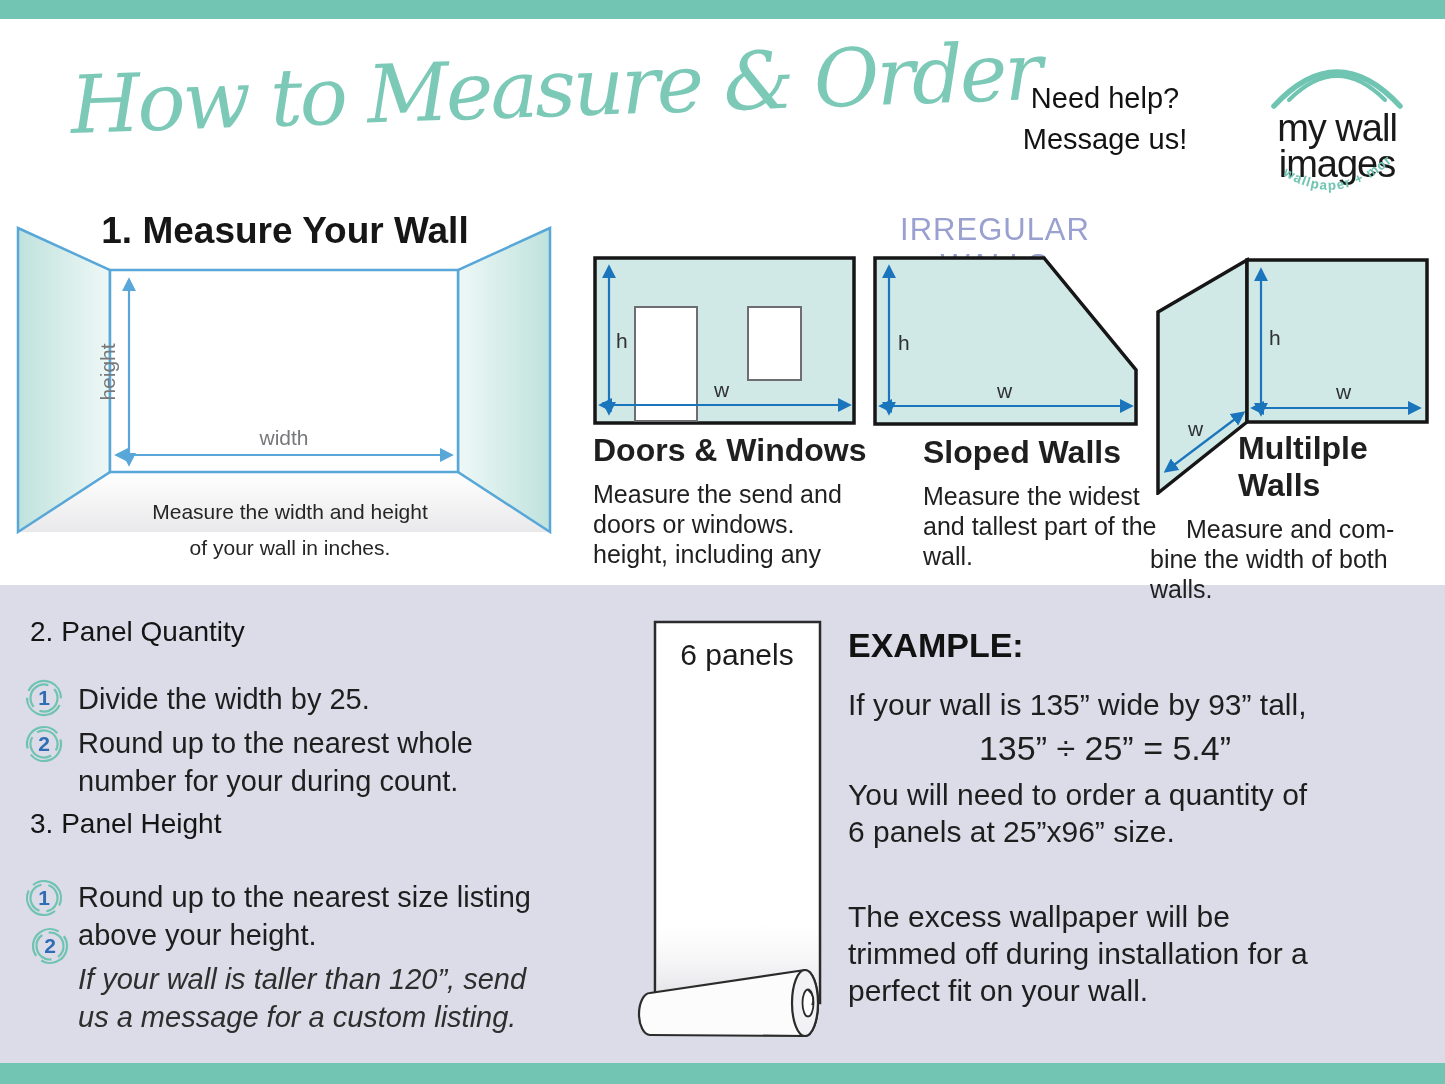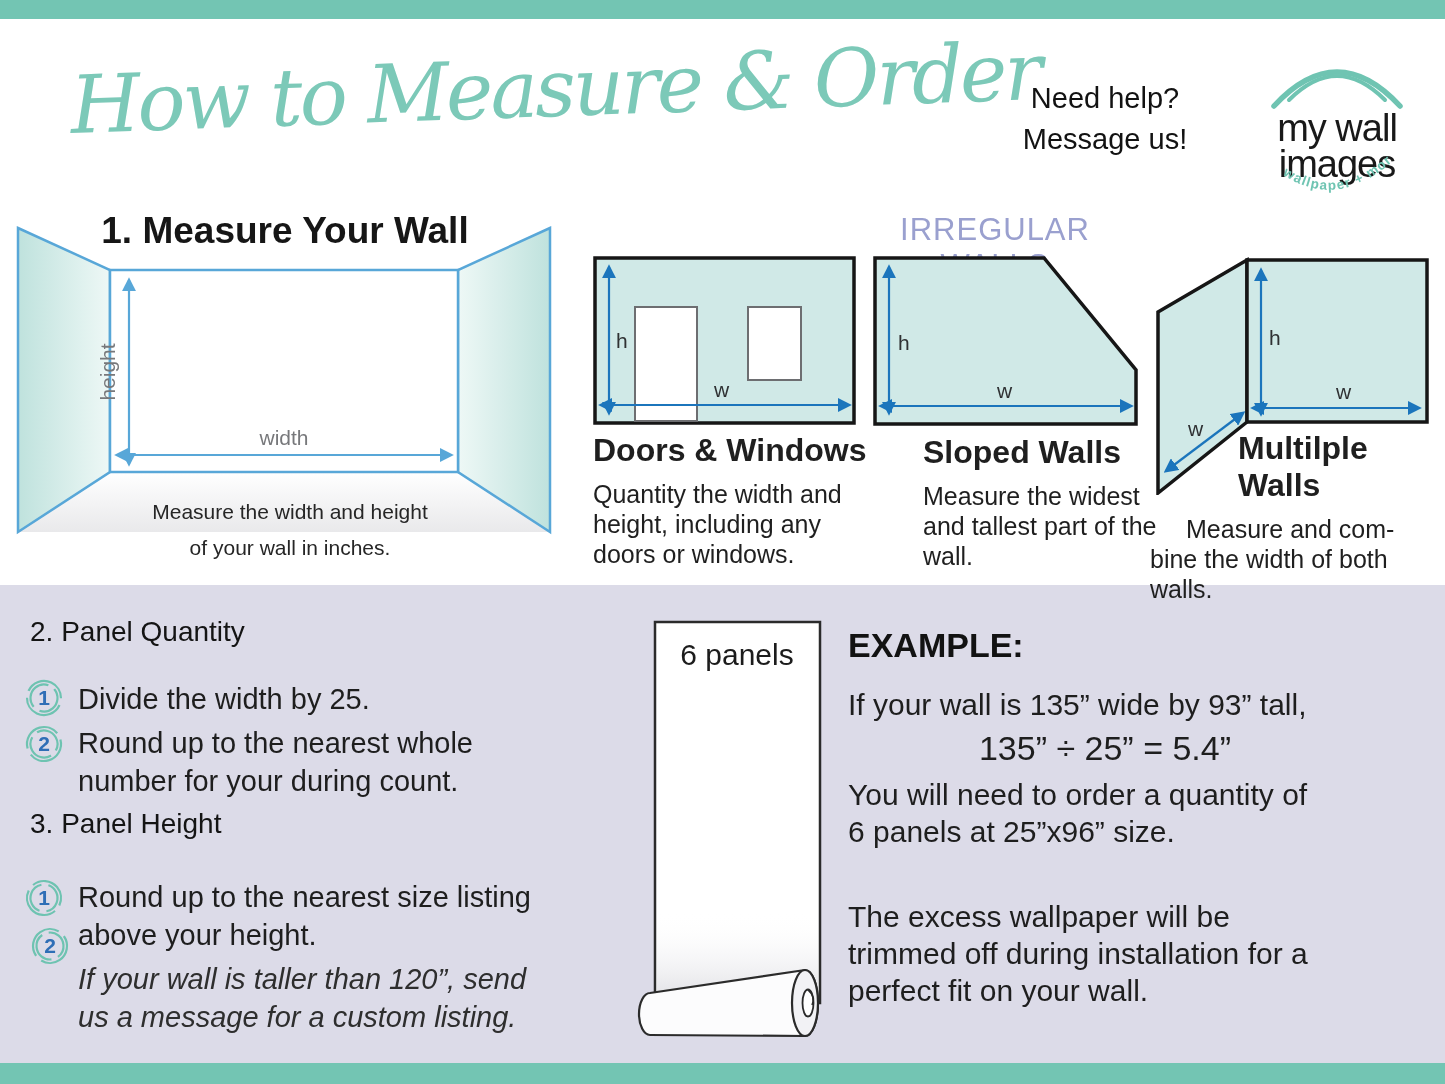--- a/index.html
+++ b/index.html
@@ -144,23 +144,23 @@
     <rect x="43" y="52" width="62" height="114" fill="#ffffff" stroke="#6d6e71" stroke-width="2"></rect>
     <rect x="156" y="52" width="53" height="73" fill="#ffffff" stroke="#6d6e71" stroke-width="2"></rect>
     <line x1="17" y1="12" x2="17" y2="158" stroke="#1b75bc" stroke-width="2.2" marker-start="url(#ad1)" marker-end="url(#ad1)"></line>
     <line x1="9" y1="150" x2="257" y2="150" stroke="#1b75bc" stroke-width="2.2" marker-start="url(#ad1)" marker-end="url(#ad1)"></line>
     <text class="dia-label" x="24" y="93">h</text>
     <text class="dia-label" x="122" y="142">w</text>
   </svg>
   <div class="cap cap-a">
     <div class="cap-title">Doors &amp; Windows</div>
     <div class="cap-body">
-      <div>Quantity the width and</div>
+      <div>Measure the send and</div>
+      <div>doors or windows.</div>
       <div>height, including any</div>
-      <div>doors or windows.</div>
     </div>
   </div>
 
   <svg class="diagram dia-b" viewBox="0 0 268 172">
     <defs>
       <marker id="ad2" viewBox="0 0 10 10" refX="8" refY="5" markerWidth="6.5" markerHeight="6.5" orient="auto-start-reverse">
         <path d="M0,0 L10,5 L0,10 Z" fill="#1b75bc"></path>
       </marker>
     </defs>
     <path d="M3,3 L172,3 L264,115 L264,169 L3,169 Z" fill="#d0e9e7" stroke="#161616" stroke-width="3.5"></path>

